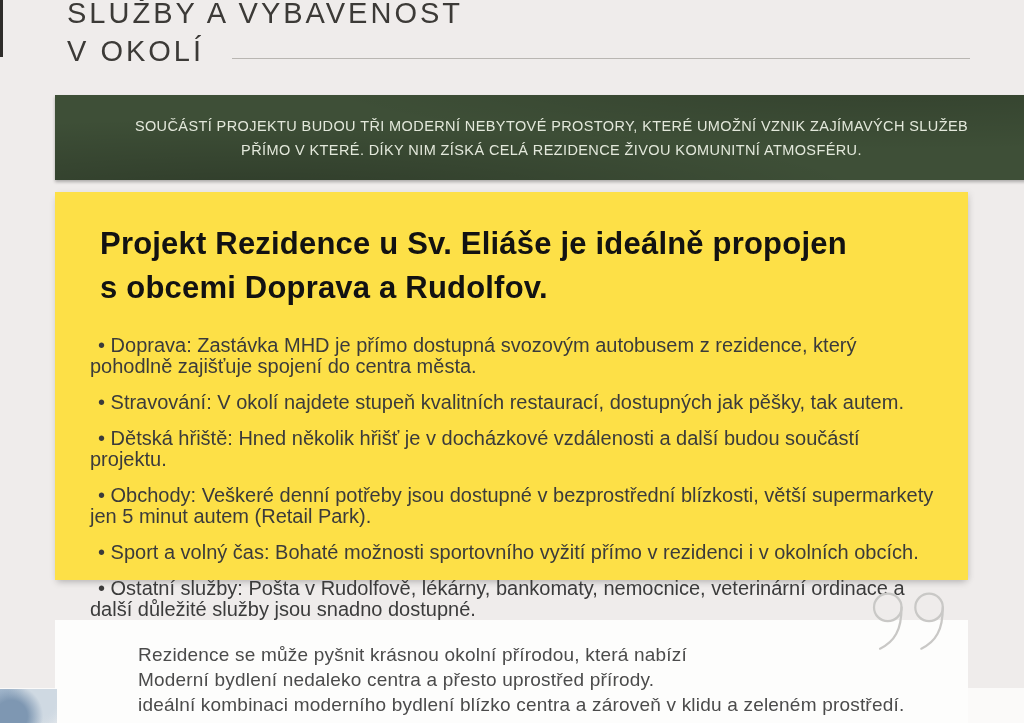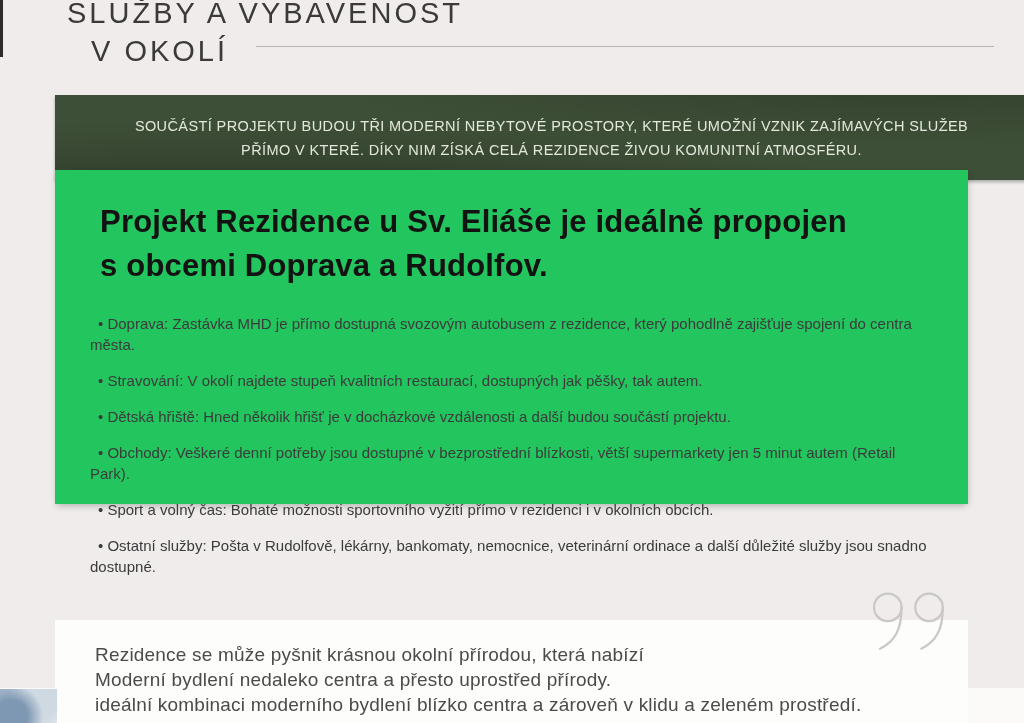--- a/index.html
+++ b/index.html
@@ -20,21 +20,21 @@
   }
   
   .page-title{
     position:absolute;left:67px;top:-6px;
     color:#3c3a37;
     font-weight:300;
     font-size:29px;
     letter-spacing:3px;
     line-height:38px;
   }
-  .title-row{display:flex;margin-left:24px;}
+  .title-row{display:flex;align-items:center;}
   .title-rule{
     display:inline-block;
     width:738px;height:0;
     border-top:1px solid #b9b6b2;
     margin-left:28px;
     margin-top:14px;
   }
   
   .banner{
     position:absolute;left:55px;top:95px;width:993px;height:85px;
@@ -44,53 +44,53 @@
       #3e4f37;
     color:#e3e8db;
     display:flex;flex-direction:column;justify-content:center;align-items:center;
     text-align:center;
     font-size:14.5px;letter-spacing:.4px;line-height:24px;
     box-shadow:0 2px 3px rgba(0,0,0,.28);
   }
   .banner p{margin:0;}
   
   .card{
-    position:absolute;left:55px;top:170px;width:913px;height:334px;
-    background:#22c55e;
+    position:absolute;left:55px;top:192px;width:913px;height:388px;
+    background:#fde047;
     box-shadow:0 4px 7px -2px rgba(0,0,0,.22), 3px 0 6px rgba(0,0,0,.05);
   }
   .card h2{
     margin:30px 45px 0 45px;
     font-size:31px;line-height:44px;
     font-weight:700;color:#121212;letter-spacing:.2px;
   }
   .bullets{margin:25px 30px 0 35px;}
   .bullet{
     margin:0 0 15px 0;
-    font-size:15px;line-height:21px;color:#3b3b3b;
+    font-size:20px;line-height:21px;color:#3b3b3b;
     text-indent:8px;
   }
   .bullet::before{content:"\2022\00a0 ";}
   
   .quote-icon{
     position:absolute;left:868px;top:588px;width:86px;height:68px;
     z-index:5;
   }
   
   .bottom-strip{
     position:absolute;left:0;top:688px;width:1024px;height:35px;
     background:#fbfaf9;
   }
   .footer-section{
     position:absolute;left:55px;top:620px;width:913px;height:103px;
     background:#fdfdfc;
   }
   .footer-text{
     padding:22px 0 0 40px;
-    font-size:19px;line-height:25px;color:#4b4b4b;letter-spacing:.2px;
+    font-size:19px;line-height:25px;color:#4b4b4b;letter-spacing:.2px;margin-left:43px;
   }
   .footer-text div{white-space:nowrap;}
   
   .photo-fragment{
     position:absolute;left:0;top:689px;width:57px;height:34px;
     background:
       radial-gradient(circle at 20% 80%, #7e97b2 0 30%, transparent 60%),
       radial-gradient(circle at 70% 30%, #cfd9e2 0 35%, transparent 70%),
       linear-gradient(120deg,#a9bdd1 0%,#c4d1dd 60%,#e4e8ec 100%);
     z-index:6;

